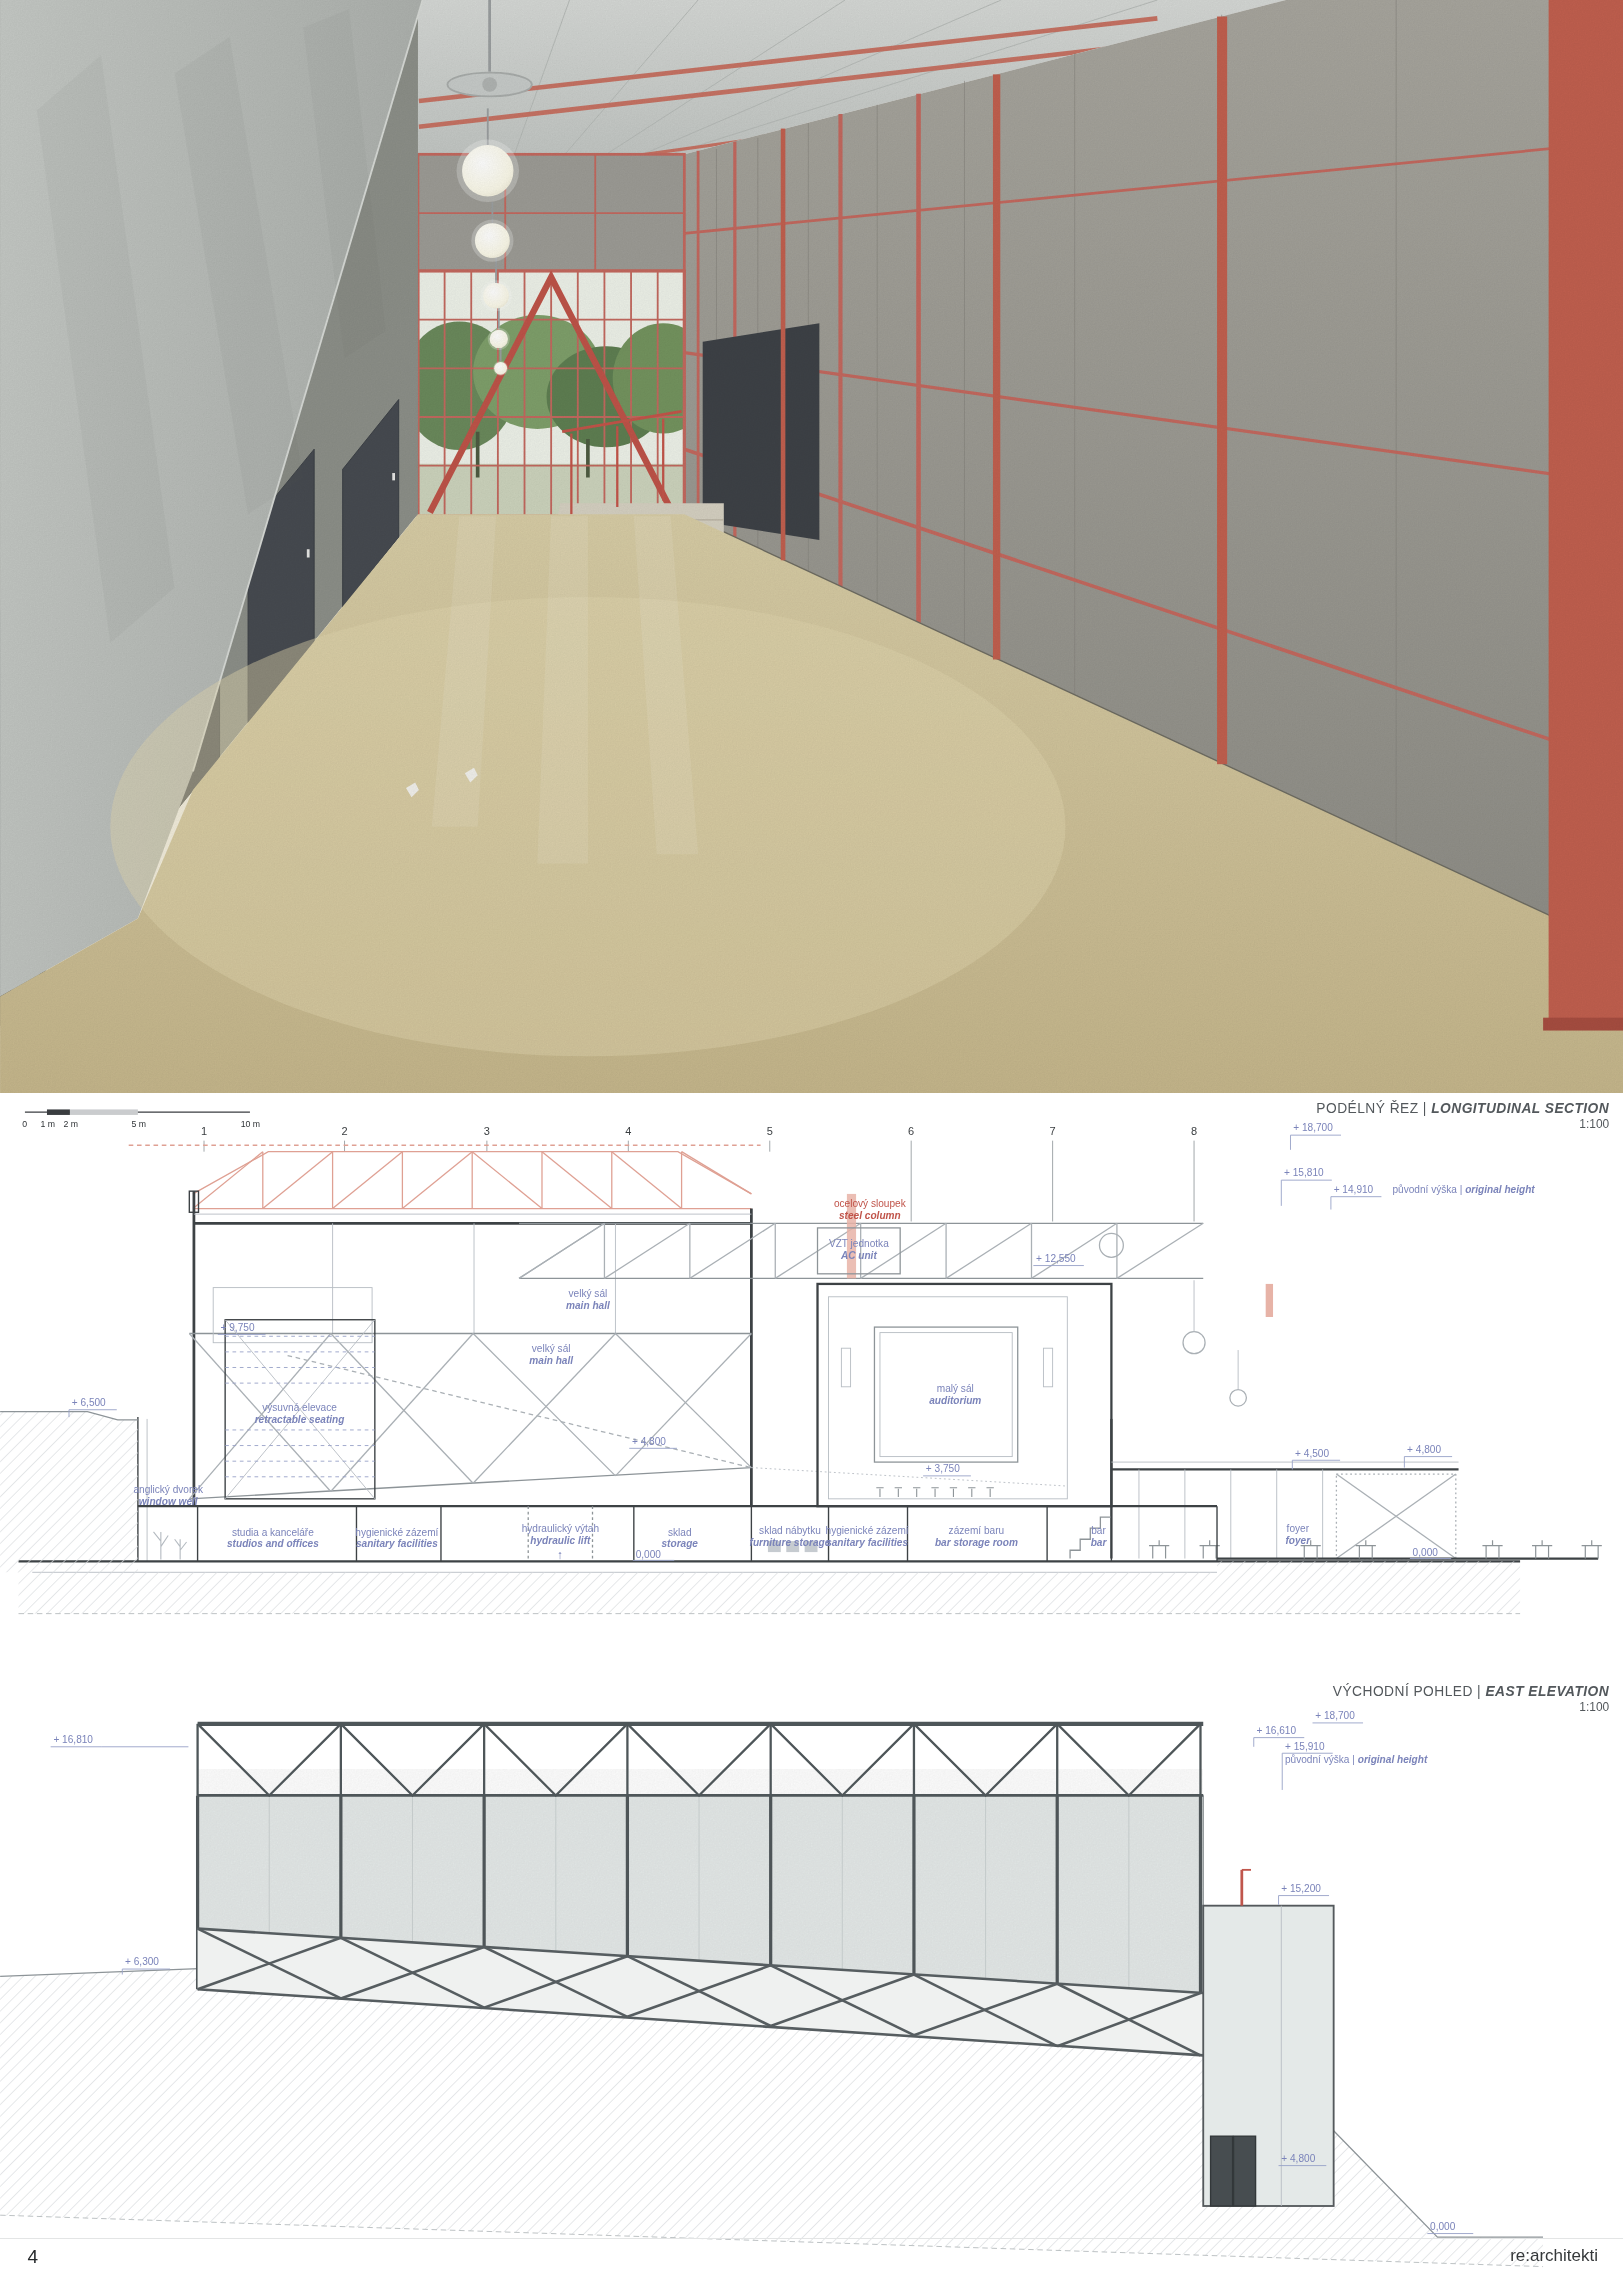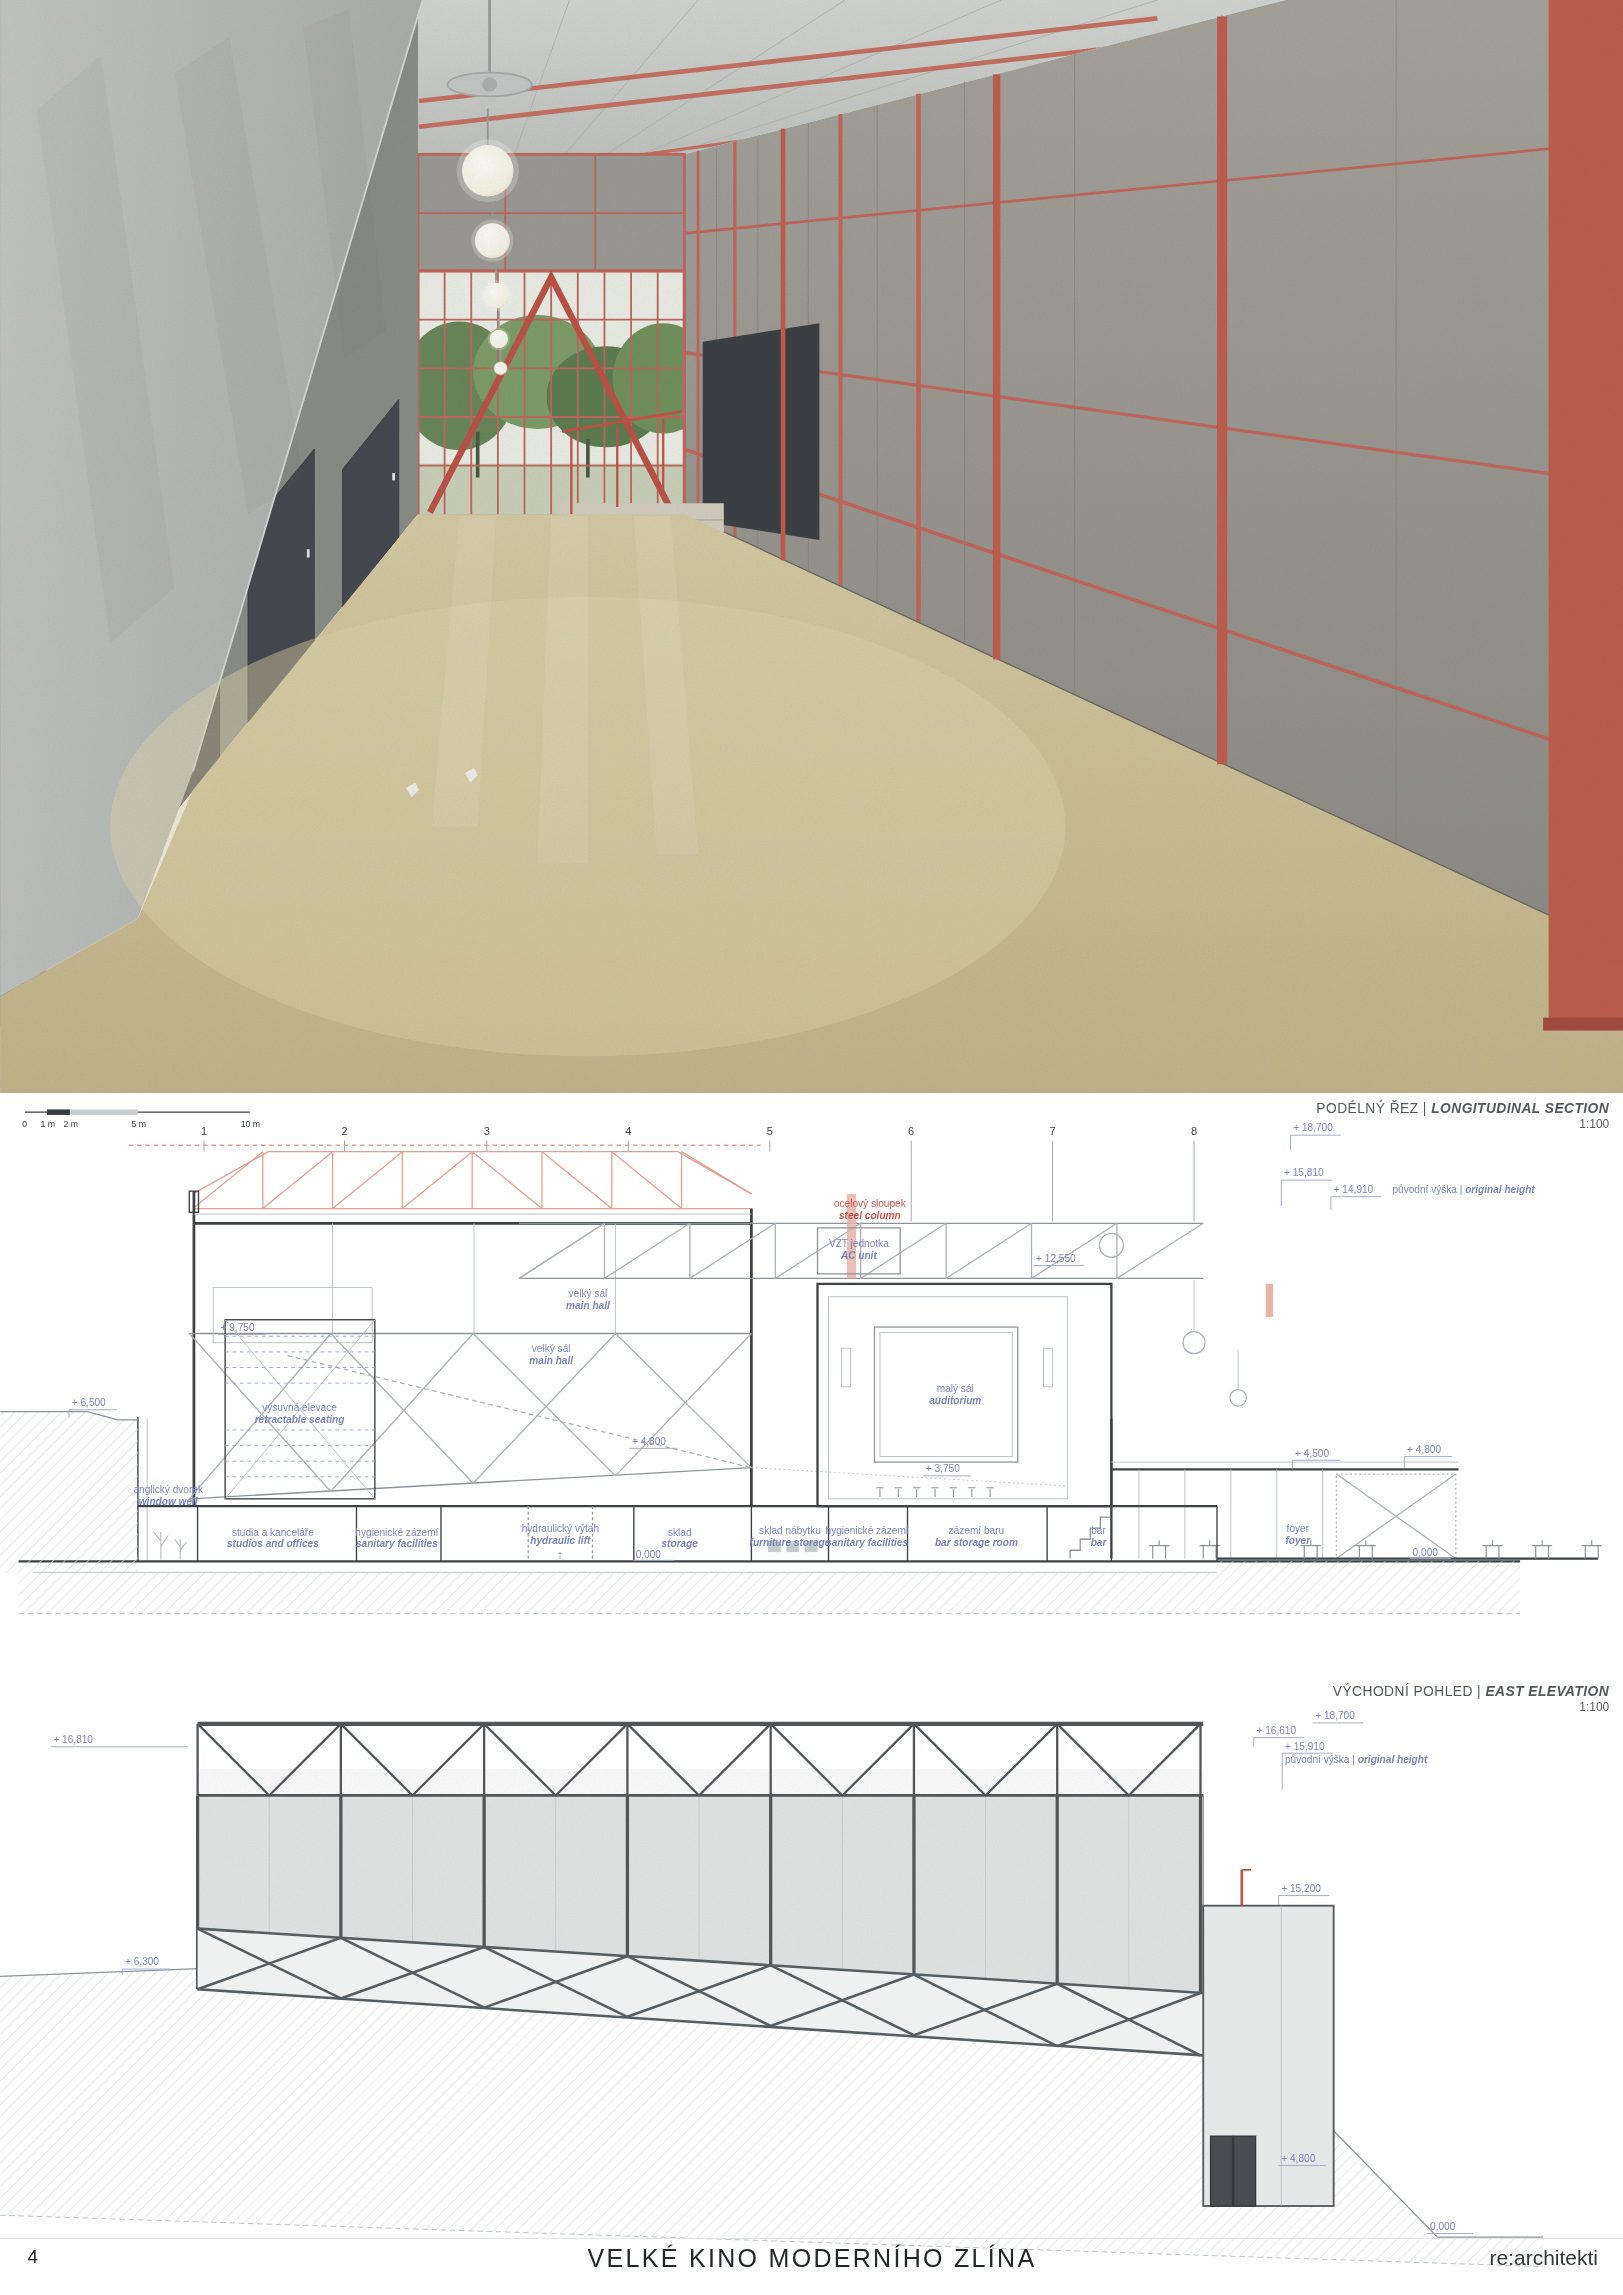--- a/index.html
+++ b/index.html
@@ -29,21 +29,21 @@
   .sb{fill:#2f3336;font-size:9.5px;}
   .ttl{fill:#53585c;font-size:15px;text-anchor:end;letter-spacing:.5px;}
   .ttl-en{font-weight:bold;font-style:italic;}
   .ttl-sc{fill:#53585c;font-size:13px;text-anchor:end;}
 
   .footer{position:absolute;left:0;top:2238px;width:1624px;height:58px;
           border-top:0.9px solid #e3e5e5;box-sizing:border-box;}
   .footer .pagenum{position:absolute;left:27.5px;top:7.3px;font-size:19px;color:#26292b;}
   .footer .board-title{position:absolute;left:0;right:0;top:4.6px;text-align:center;
           font-size:25px;letter-spacing:2.3px;color:#232629;}
-  .footer .studio{position:absolute;right:26px;top:7.3px;font-size:21px;color:#35383a;}
+  .footer .studio{position:absolute;right:26px;top:7.3px;font-size:17px;color:#35383a;}
 </style>
 </head>
 <body>
 
 <div class="page">
 
   <svg class="render-svg" width="1624" height="1093" viewBox="0 0 1768 1190">
     <defs>
       <linearGradient id="ceilG" x1="0" y1="0" x2="0" y2="1">
         <stop offset="0" stop-color="#d6d9d6"></stop>
@@ -761,18 +761,17 @@
         <g>
             <text class="anno" x="1557" y="2428">0,000</text>
           <path d="M1554,2432 h50" class="ul"></path>
           </g>
       </g>
     </g>
   </svg>
 
   <div class="footer">
     <div class="pagenum">4</div>
-    <div class="board-title">VELKÉ KINO MODERNÍHO ZLÍNA</div>
     <div class="studio">re:architekti</div>
   </div>
 
 </div>
 
 
 </body></html>

